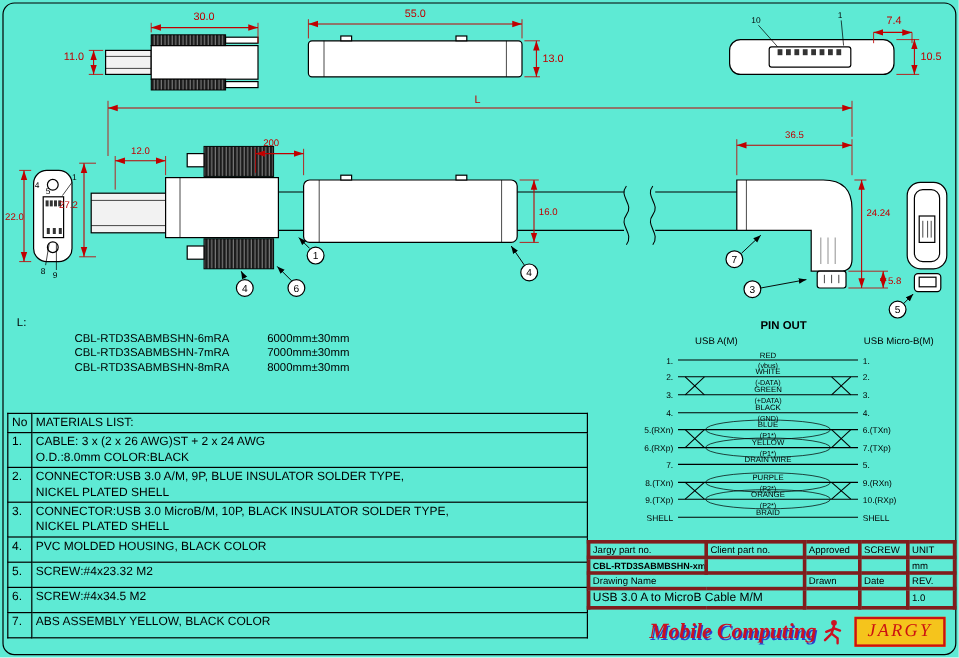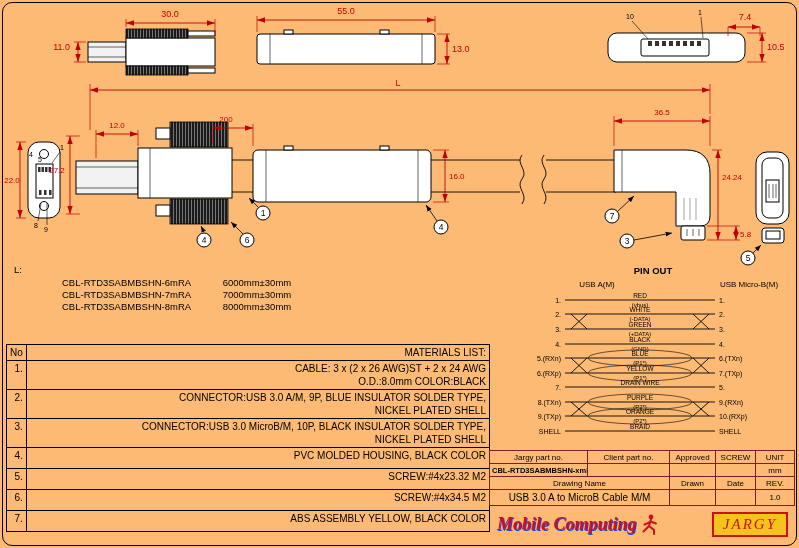--- a/index.html
+++ b/index.html
@@ -1,17 +1,17 @@
 <!DOCTYPE html>
 <html><head>
 <meta charset="utf-8">
 <style>
   * { margin:0; padding:0; box-sizing:border-box; }
   html,body { background:#fff; }
-  .page { position:relative; width:799px; height:548px; background:#fdba74;
+  .page { position:relative; width:799px; height:548px; background:#5eead4;
           font-family:"Liberation Sans", sans-serif; overflow:hidden; }
   .frame { position:absolute; inset:2px; border:1.5px solid #000; border-radius:10px; pointer-events:none; }
 
   svg { position:absolute; left:0; top:0; }
   svg text { font-family:"Liberation Sans", sans-serif; }
   .dt  { fill:#c00000; font-size:9px; }
   .dt8 { fill:#c00000; font-size:8px; }
   .bt  { fill:#000; font-size:7px; }
   .ct  { fill:#000; font-size:8.5px; }
   .ext { stroke:#c00000; stroke-width:0.7; }
@@ -32,35 +32,35 @@
   .wt { font-size:6px; fill:#000; }
   .wl { stroke:#000; stroke-width:0.9; }
 
   .length-list { position:absolute; left:14px; top:264px; font-size:9.5px; color:#000; }
   .ll-title { margin-bottom:2px; }
   .ll-row { line-height:12px;margin-left:48px; }
   .ll-part { display:inline-block; width:158px; }
 
   .materials { position:absolute; left:6px; top:344px; width:484px; border-collapse:collapse; font-size:10px; color:#000; }
   .materials td, .materials th { border:1px solid #000; padding:1px 3px; vertical-align:top;
-    font-weight:normal; text-align:right; line-height:13px; }
+    font-weight:normal; text-align:left; line-height:13px; }
   .materials th { height:14px; }
   .materials .no-col { width:18px; }
   .materials .desc { white-space:pre-line; }
   .materials tr.s td { height:21px; }
 
   .tb-wrap { position:absolute; left:489px; top:450px; width:305px; }
   .titleblock { width:100%; border-collapse:collapse; table-layout:fixed; font-size:8px; color:#000; }
-  .titleblock td { border:1px solid #7f1d1d; text-align:center; padding:0 2px; height:13px;
+  .titleblock td { border:3px solid #7f1d1d; padding:0 2px; height:13px;
     overflow:hidden; white-space:nowrap; }
   .titleblock .pn { font-weight:bold; font-size:7.5px; }
   .titleblock .dn { font-size:10px; height:16px; }
   .logo-row { display:flex; align-items:center; justify-content:space-between; height:37px; padding:2px 6px 2px 8px; }
   .mc { font-family:"Liberation Serif", serif; font-style:italic; font-weight:bold; font-size:18px;
-        color:#cc1122; text-shadow:1px 1px 0 #2b3fd0; white-space:nowrap; display:flex; align-items:center; gap:4px; }
+        color:#cc1122; text-shadow:1px 1px 0 #2b3fd0; white-space:nowrap; display:flex; align-items:center; gap:4px;margin-left:44px; }
   .jargy { font-family:"Liberation Serif", serif; font-weight:normal; font-style:italic; font-size:15px;
         letter-spacing:2px; color:#c11; background:#f5c41c; border:2px solid #c11; padding:2px 9px; }
 </style>
 </head>
 <body>
 
 <div class="page">
   <div class="frame"></div>
 
   <svg width="799" height="270" viewBox="0 0 799 270">

